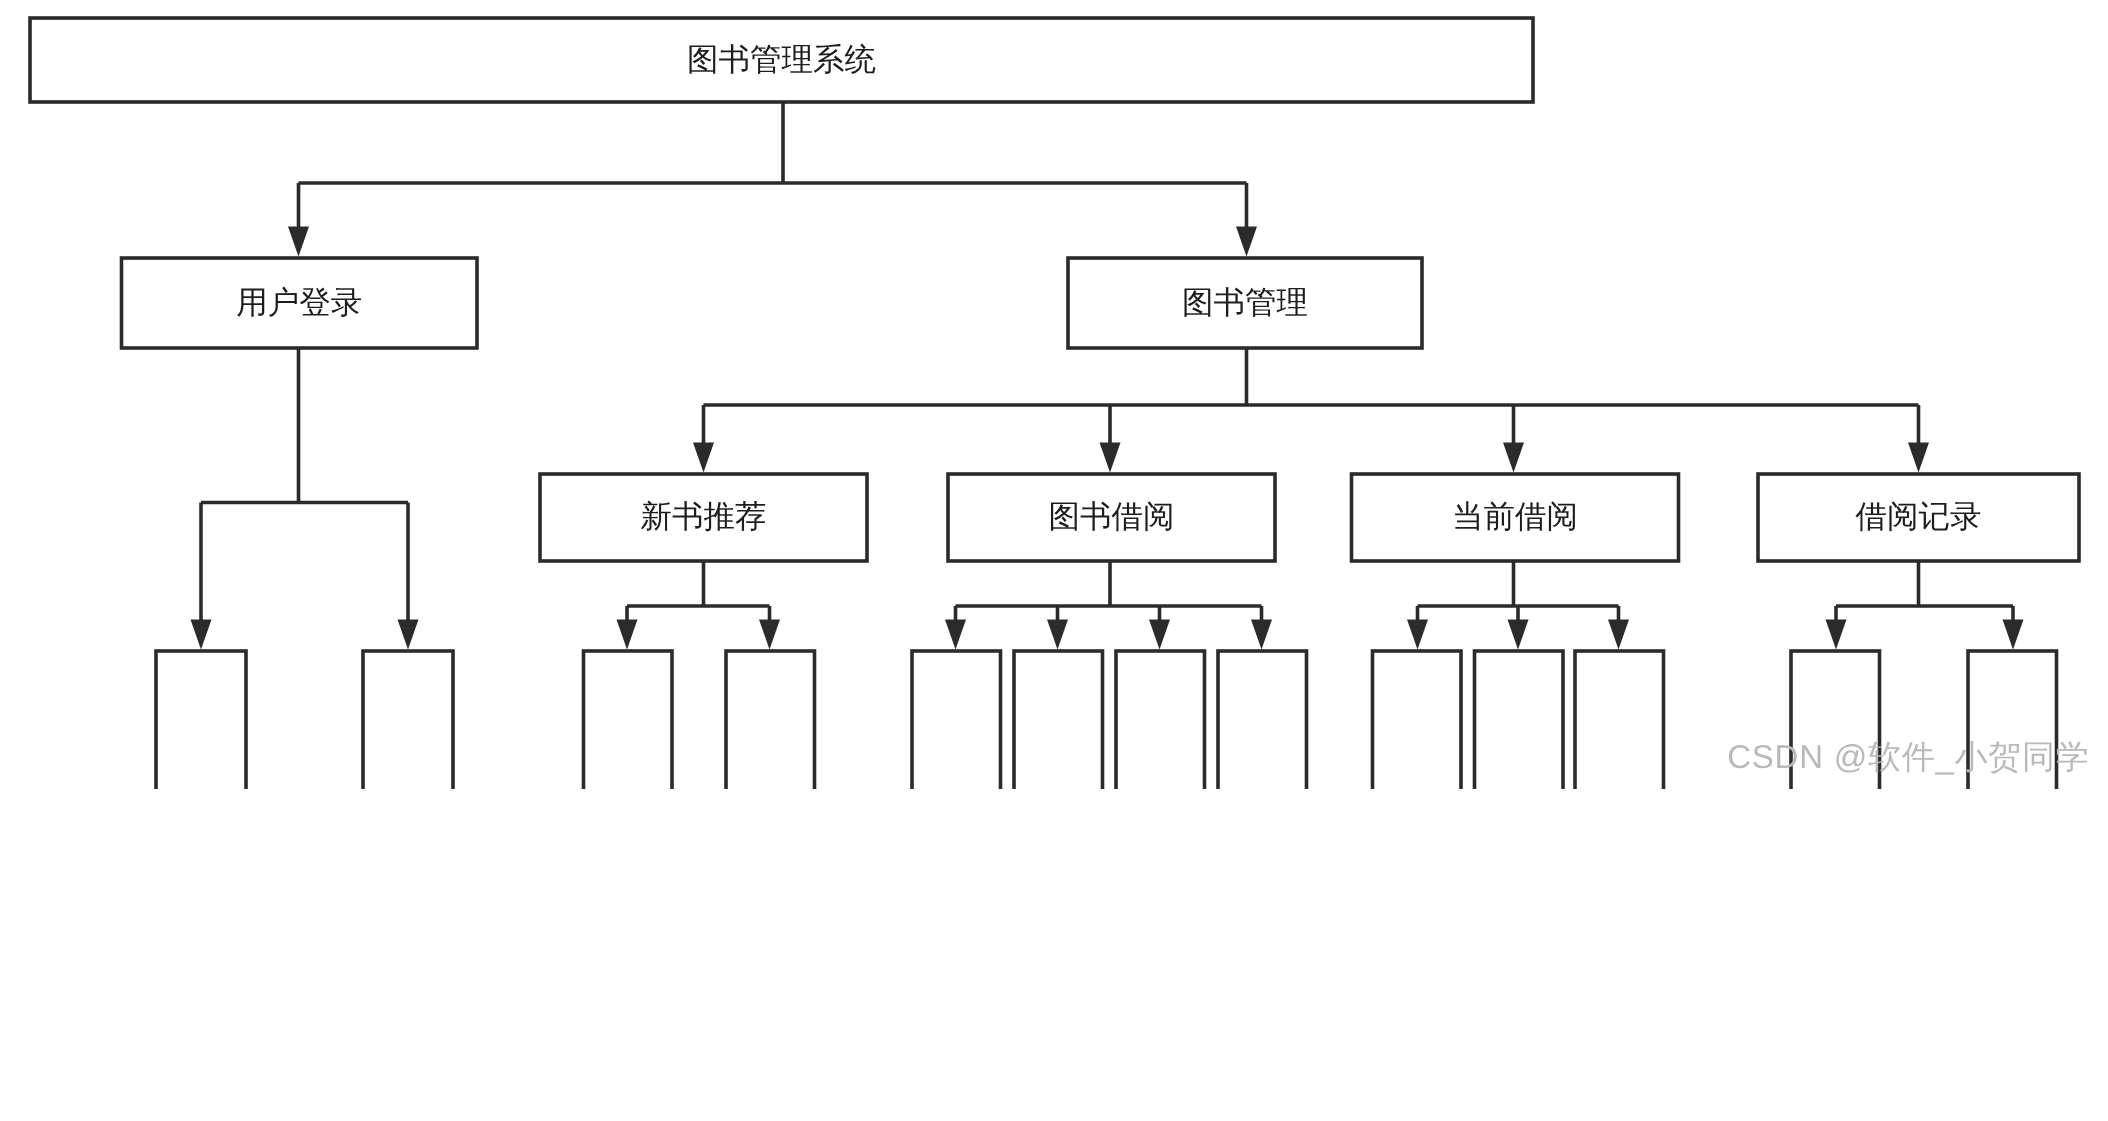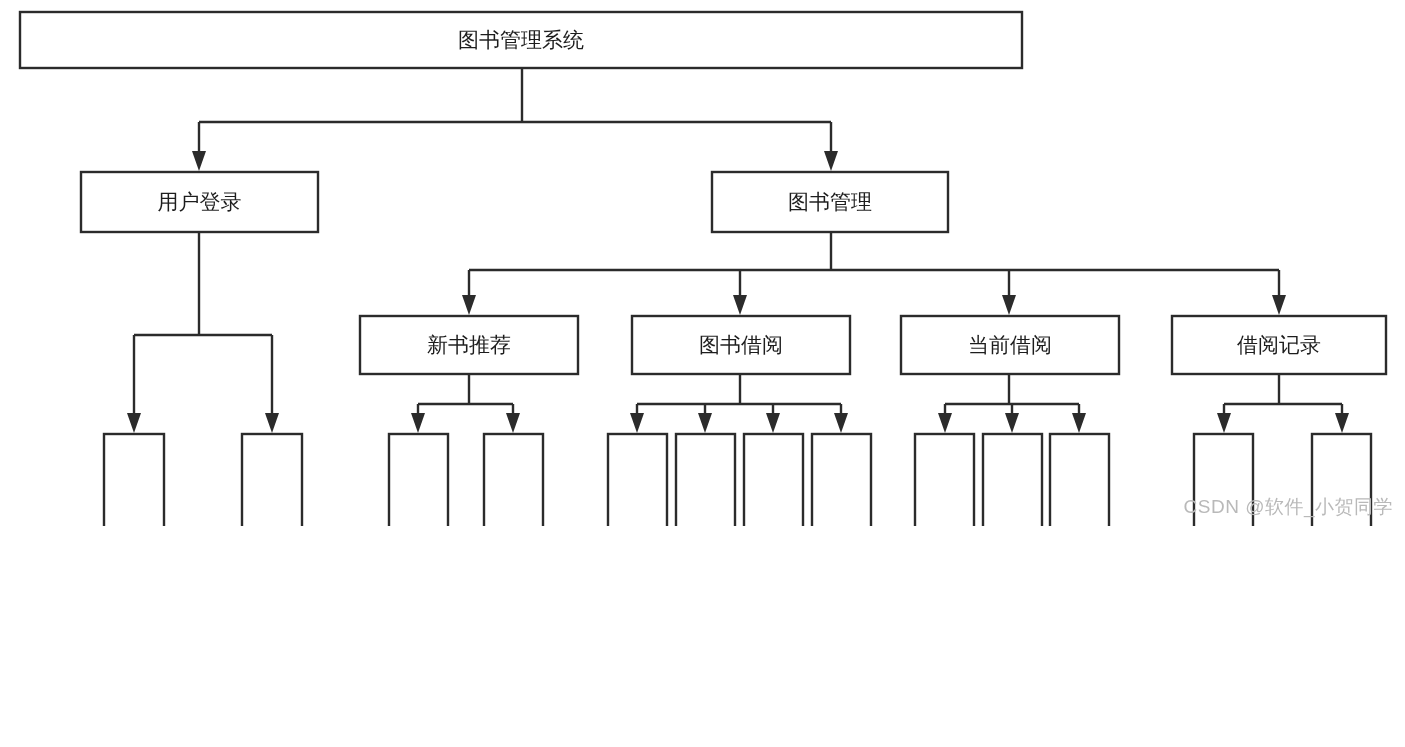--- a/index.html
+++ b/index.html
@@ -65,21 +65,21 @@
     white-space: nowrap;
   }
   .vlabel.center {
     align-items: center;
   }
   .watermark {
     position: absolute;
     right: 12px;
     bottom: 6px;
     font-family: "Liberation Sans", "DejaVu Sans", sans-serif;
-    font-size: 19px;
+    font-size: 22px;
     color: #b9b9b9;
     letter-spacing: 0.5px;
     white-space: nowrap;
   }
 </style>
 </head>
 <body>
 
 <div id="diagram-root">
   <svg id="flow" viewBox="0 0 1405 747">

